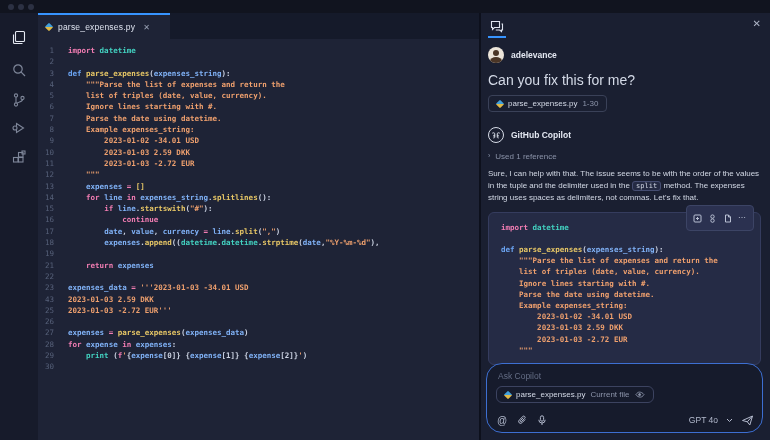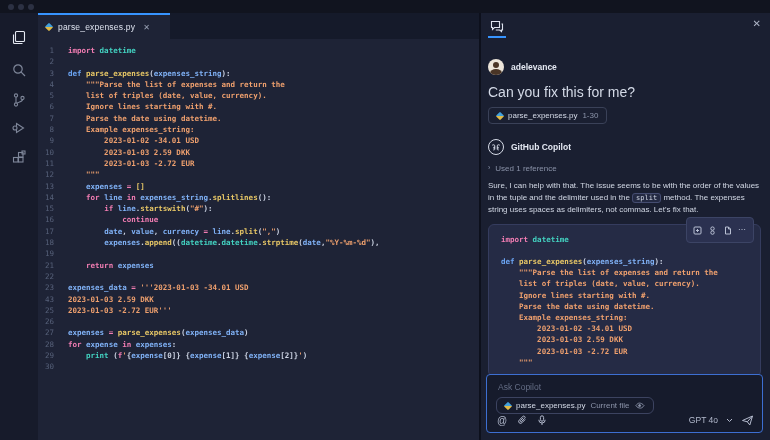--- a/index.html
+++ b/index.html
@@ -66,21 +66,21 @@
 
   .code-block { position:relative; margin-top:8px; width:273px; background:#252b45; border:1px solid #353c5e; border-radius:6px; padding:9px 6px 8px 12px; }
   .code-block .cl { white-space:pre; }
   .cb-code { font-family:"DejaVu Sans Mono", monospace; font-size:7.5px; line-height:11.2px; font-weight:600; }
   .cb-toolbar { position:absolute; top:-8px; right:6px; display:flex; align-items:center; gap:6px; background:#2b3150; border:1px solid #3c4465; border-radius:4px; padding:3px 6px; color:#b9c0d3; }
   .cb-toolbar svg { width:9px; height:9px; }
   .cb-more { font-size:8px; line-height:4px; letter-spacing:1px; color:#b9c0d3; }
 
   .followup { margin-top:6px; font-size:8.5px; color:#6fb0f6; }
 
-  .chat-input { position:absolute; left:5px; bottom:7px; width:277px; height:59px; background:#161b2c; border:1px solid #3d6fd2; border-radius:4px; }
+  .chat-input { position:absolute; left:5px; bottom:7px; width:277px; height:70px; background:#161b2c; border:1px solid #3d6fd2; border-radius:16px; }
   .ci-placeholder { position:absolute; left:11px; top:7px; font-size:8.5px; color:#646d85; }
   .ci-chip { position:absolute; left:9px; top:22px; display:inline-flex; align-items:center; gap:5px; height:17px; padding:0 8px; border:1px solid #3c4360; border-radius:6px; }
   .eye-icon svg { width:10px; height:8px; display:block; color:#8b93a9; }
   .ci-bottom { position:absolute; left:10px; right:8px; bottom:5px; height:14px; display:flex; align-items:center; color:#b3bacd; }
   .ci-tools { display:flex; align-items:center; gap:10px; }
   .ci-at { font-size:10px; color:#b3bacd; }
   .ci-tools svg { width:10px; height:11px; display:block; }
   .ci-right { margin-left:auto; display:flex; align-items:center; gap:8px; }
   .ci-model { font-size:8.5px; color:#b3bacd; }
   .ci-chev svg { width:7px; height:5px; display:block; }
@@ -194,21 +194,21 @@
             <path d="M2.5 3.5h8v6h-5l-2 2v-2h-1z"></path>
             <path d="M12.5 6h1v6h-1v1.6l-1.8-1.6H6.8"></path>
           </svg>
       </span>
       <span class="chat-tab-underline"></span>
       <span class="chat-close">✕</span>
     </div>
 
     <div class="chat-body">
       
-      <div class="turn-head" style="margin-top:16px">
+      <div class="turn-head" style="margin-top:4px">
         <span class="avatar">
             <span class="head"></span>
             <span class="body"></span>
           </span>
         <span class="turn-name">adelevance</span>
       </div>
       <div class="user-msg">Can you fix this for me?</div>
       <div class="chip">
         <span class="pyicon"></span>
         <span class="chip-label">parse_expenses.py</span>

